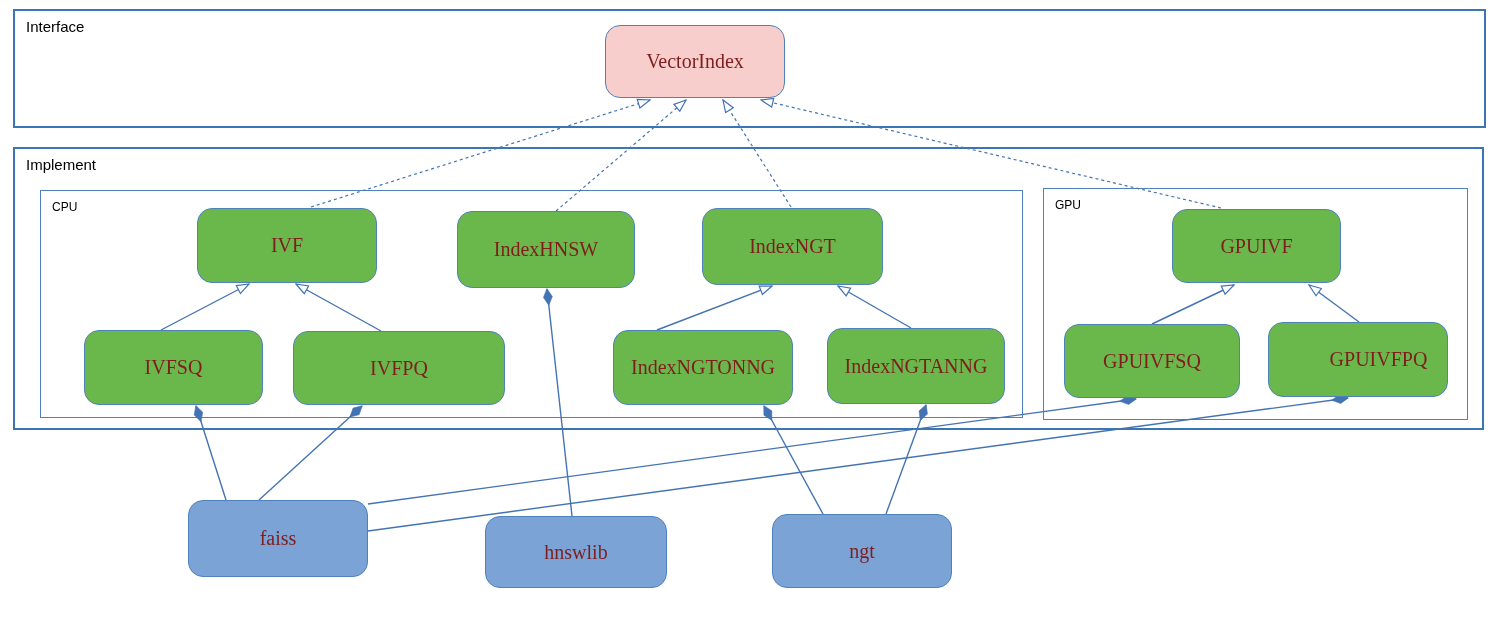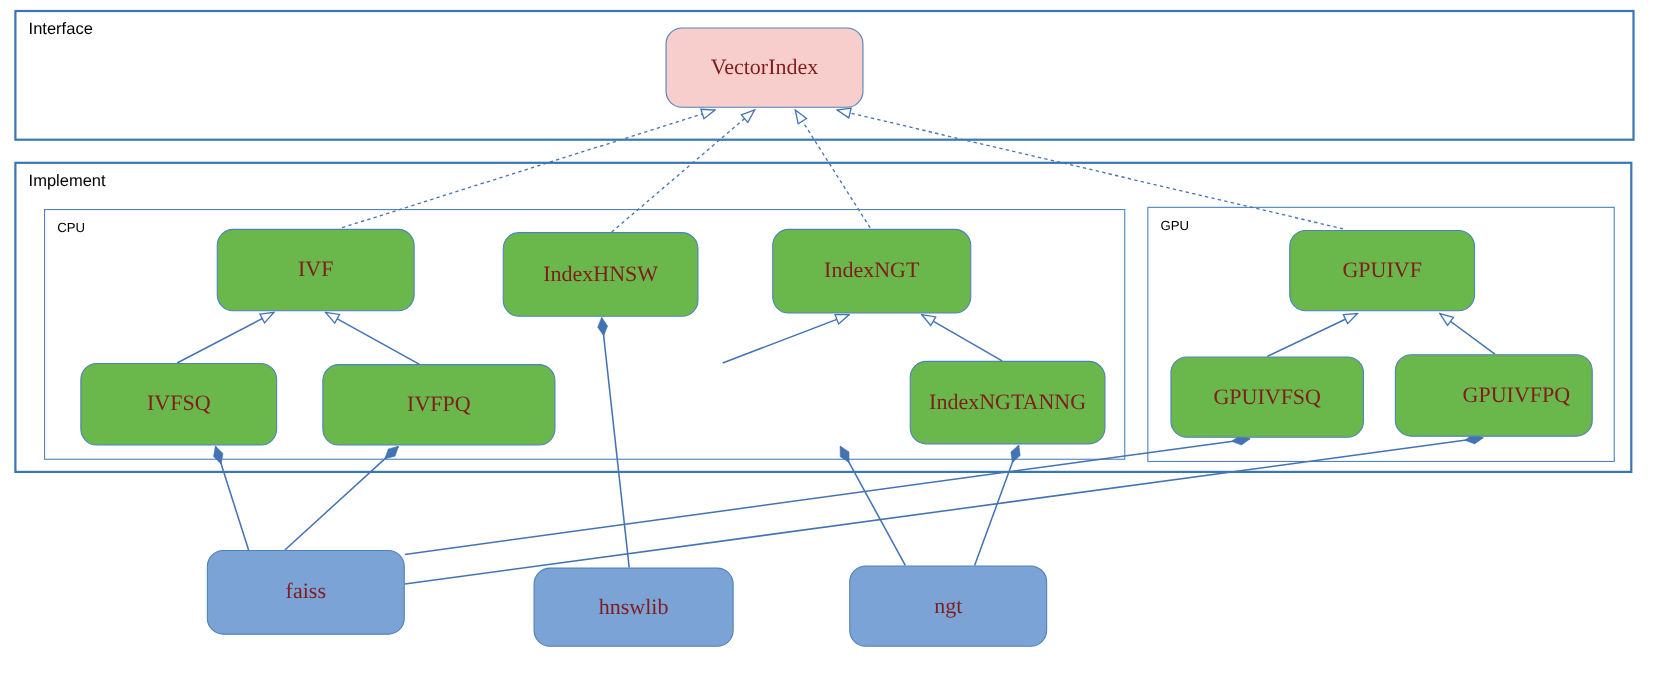--- a/index.html
+++ b/index.html
@@ -63,21 +63,21 @@
     text-align: center;
   }
   .node.green { background: #6ab84c; }
   .node.blue  { background: #7ba3d6; }
   .node.pink  { background: #f8cecc; }
   #node-vectorindex  { left: 605px;  top: 25px;  width: 180px; height: 73px; }
   #node-ivf          { left: 185px;  top: 208px; width: 180px; height: 75px; margin-left: 12px; }
   #node-indexhnsw    { left: 457px;  top: 211px; width: 178px; height: 77px; }
   #node-indexngt     { left: 702px;  top: 208px; width: 181px; height: 77px; }
   #node-gpuivf       { left: 1172px; top: 209px; width: 169px; height: 74px; }
-  #node-ivfsq        { left: 73px;   top: 330px; width: 179px; height: 75px; text-align: center; }
+  #node-ivfsq        { left: 84px;   top: 330px; width: 179px; height: 75px; text-align: center; }
   #node-ivfpq        { left: 293px;  top: 331px; width: 212px; height: 74px; }
   #node-indexngtonng { left: 613px;  top: 330px; width: 180px; height: 75px; }
   #node-indexngtanng { left: 827px;  top: 328px; width: 178px; height: 76px; text-align: right; }
   #node-gpuivfsq     { left: 1064px; top: 324px; width: 176px; height: 74px; }
   #node-gpuivfpq     { left: 1268px; top: 322px; width: 180px; height: 75px; padding-left: 41px; }
   #node-faiss        { left: 188px;  top: 500px; width: 180px; height: 77px; }
   #node-hnswlib      { left: 485px;  top: 516px; width: 182px; height: 72px; }
   #node-ngt          { left: 772px;  top: 514px; width: 180px; height: 74px; }
 </style>
 </head>
@@ -140,20 +140,23 @@
     </div>
   <div class="node green" id="node-gpuivf">
       <span>GPUIVF</span>
     </div>
   <div class="node green" id="node-ivfsq">
       <span>IVFSQ</span>
     </div>
   <div class="node green" id="node-ivfpq">
       <span>IVFPQ</span>
     </div>
+  <div class="node green" id="node-indexngtonng">
+      <span>IndexNGTONNG</span>
+    </div>
   <div class="node green" id="node-indexngtanng">
       <span>IndexNGTANNG</span>
     </div>
   <div class="node green" id="node-gpuivfsq">
       <span>GPUIVFSQ</span>
     </div>
   <div class="node green" id="node-gpuivfpq">
       <span>GPUIVFPQ</span>
     </div>
   <div class="node blue" id="node-faiss">

